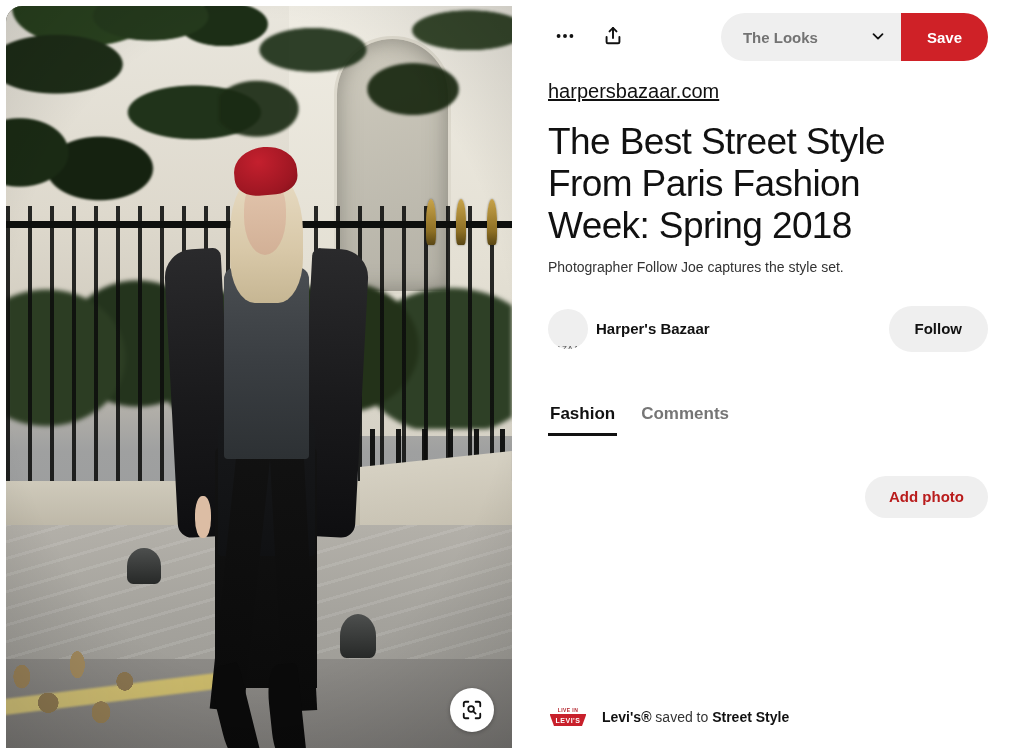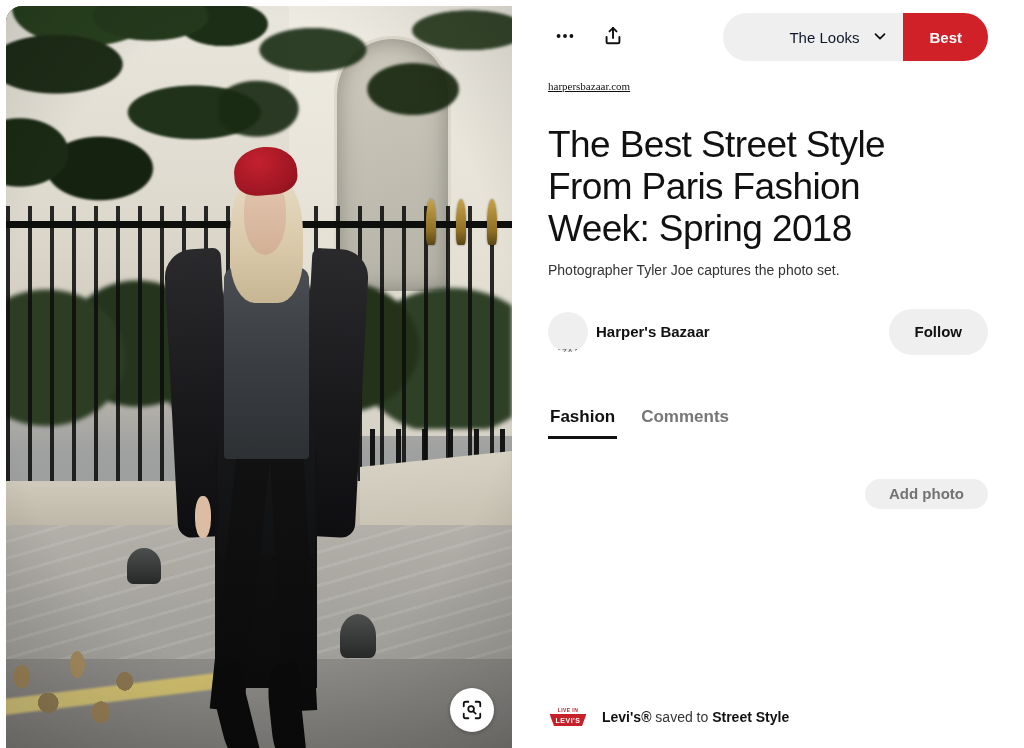--- a/index.html
+++ b/index.html
@@ -311,49 +311,48 @@
     background: #efefef;
     border: none;
     border-radius: 24px 0 0 24px;
     padding: 0 14px 0 22px;
     min-width: 180px;
     cursor: pointer;
     font-family: "Liberation Sans", sans-serif;
   }
   .board-select .board-name {
     font-size: 15px;
-    font-weight: normal;
-    color: #0f172a;
+    font-weight: bold;
+    color: #737373;
     white-space: nowrap;
     flex: 1 1 auto;
-    text-align: right;
+    text-align: left;
   }
   .save-button {
     background: #cf2127;
     color: #ffffff;
     border: none;
     border-radius: 0 24px 24px 0;
     padding: 0 26px;
     font-size: 15px;
     font-weight: bold;
     cursor: pointer;
     font-family: "Liberation Sans", sans-serif;
     white-space: nowrap;
   }
 
   
   .source-link {
     display: inline-block;
-    font-size: 11px;
+    font-size: 20px;
     color: #111111;
     text-decoration: underline;
-    margin: 6px 0 32px;
+    margin: 6px 0 18px;
     cursor: pointer;
     align-self: flex-start;
-    font-family: Liberation Serif, serif;
   }
   .pin-title {
     font-size: 37px;
     line-height: 1.13;
     font-weight: normal;
     color: #111111;
     letter-spacing: -0.6px;
     margin: 0 0 12px;
     max-width: 380px;
   }
@@ -437,24 +436,24 @@
   }
   .tried-text { line-height: 1.45; }
   .tried-text .line {
     display: block;
     font-size: 14px;
     color: #333333;
   }
   .tried-row .spacer { flex: 1 1 auto; }
   .add-photo-button {
     background: #efefef;
-    color: #737373;
+    color: #b91c1c;
     border: none;
     border-radius: 24px;
-    height: 30px;
+    height: 42px;
     padding: 0 24px;
     font-size: 15px;
     font-weight: bold;
     cursor: pointer;
     font-family: "Liberation Sans", sans-serif;
     white-space: nowrap;
   }
 
   
   .saved-bar {
@@ -585,29 +584,29 @@
       <div class="spacer"></div>
       <div class="save-group">
         <button class="board-select">
           <span class="board-name">The Looks</span>
           <span>
             <svg width="18" height="18" viewBox="0 0 24 24" fill="none" stroke="#111111" stroke-width="2.4" stroke-linecap="round" stroke-linejoin="round">
               <path d="M6 9.5 12 15.5 18 9.5"></path>
             </svg>
           </span>
         </button>
-        <button class="save-button">Best</button>
+        <button class="save-button">Save</button>
       </div>
     </div>
 
     <a class="source-link" href="#">harpersbazaar.com</a>
 
     <h1 class="pin-title">The Best Street Style From Paris Fashion Week: Spring 2018</h1>
 
-    <p class="pin-description">Photographer Tyler Joe captures the photo set.</p>
+    <p class="pin-description">Photographer Follow Joe captures the style set.</p>
 
     <div class="creator-row">
       <div class="avatar">
         <span>BAZAAR</span>
       </div>
       <span class="creator-name">Harper's Bazaar</span>
       <div class="spacer"></div>
       <button class="follow-button">Follow</button>
     </div>
 

